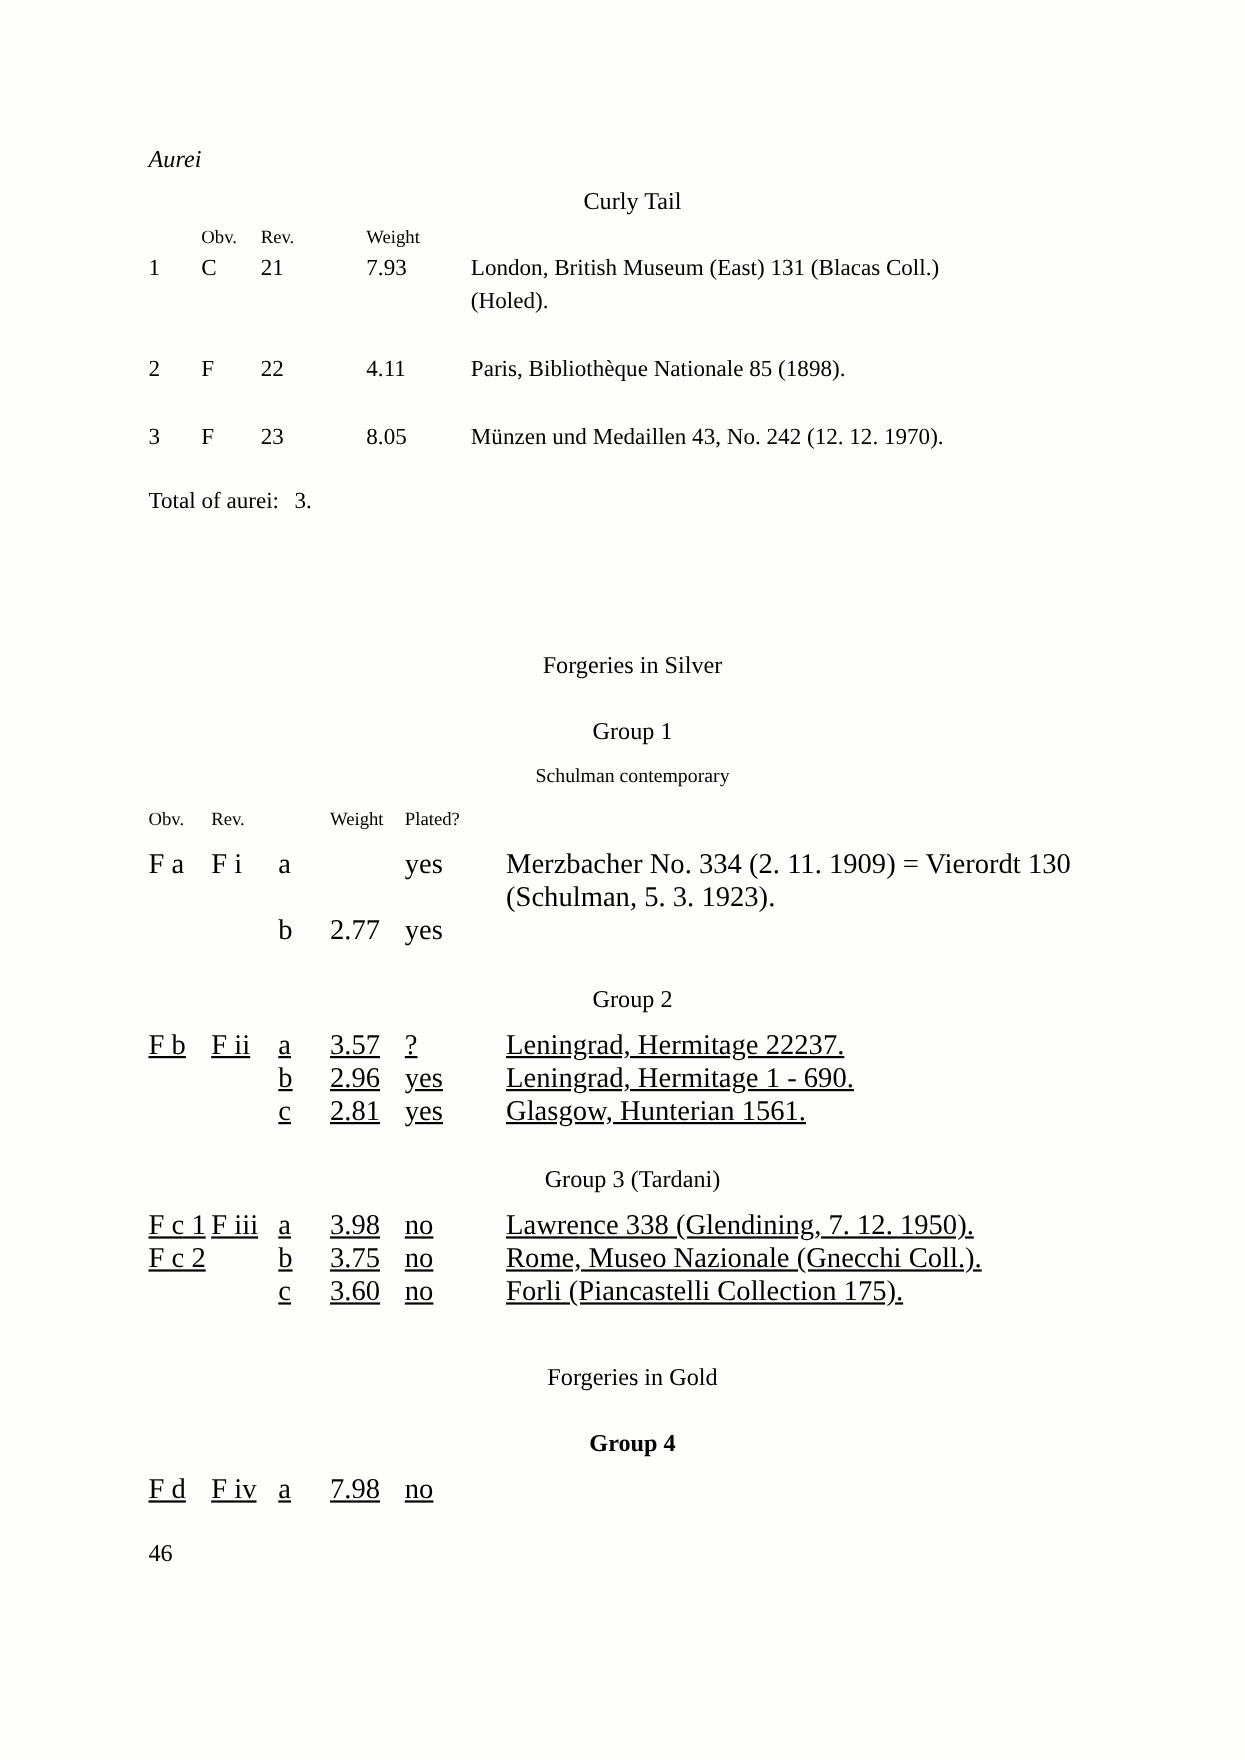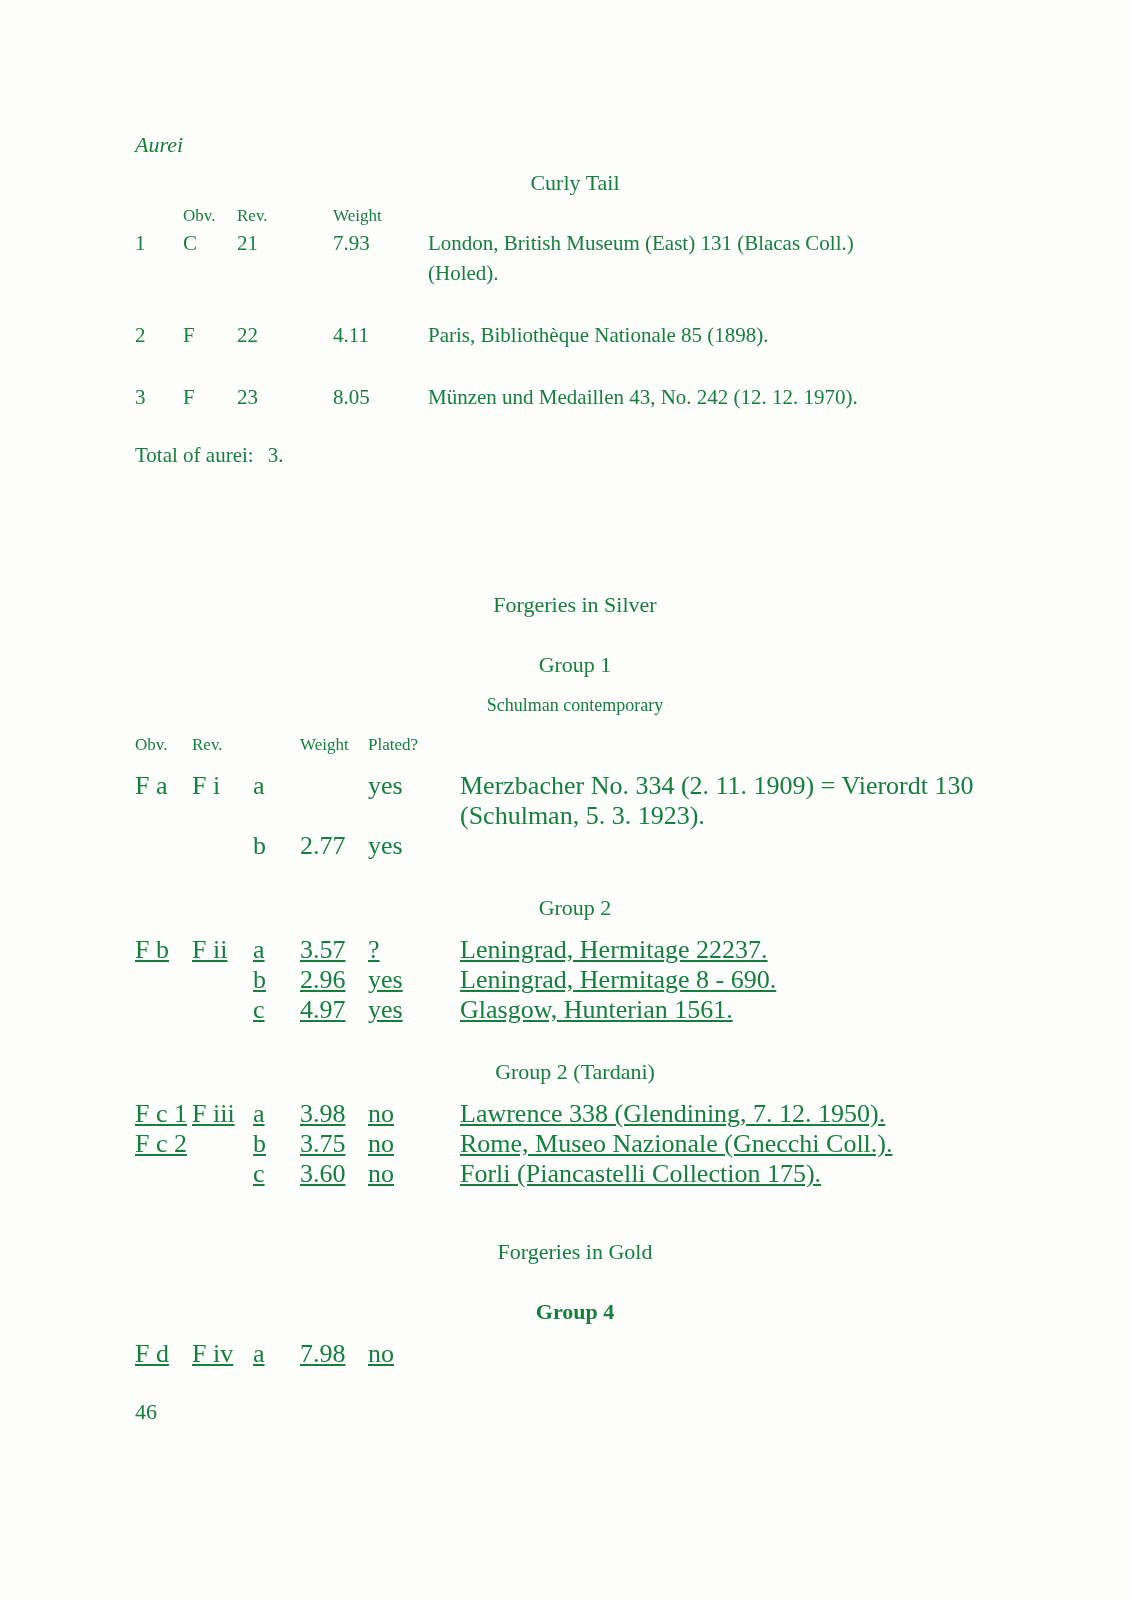--- a/index.html
+++ b/index.html
@@ -5,21 +5,21 @@
   html, body { margin: 0; padding: 0; }
   body {
     width: 1132px; height: 1600px;
     background: #ffffff;
     font-family: "Liberation Serif", "DejaVu Serif", serif;
   }
   .page {
     position: relative;
     width: 1132px; height: 1600px;
     background: #fdfdfc;
-    color: #15803d;
+    color: #000000;
     box-sizing: border-box;
     padding: 130px 110px 0 135px;
     overflow: hidden;
   }
   .content { width: 880px; }
 
   .italic-head {
     font-style: italic;
     font-size: 22px;
     line-height: 30px;
@@ -171,33 +171,33 @@
         <span>3.57</span>
         <span>?</span>
         <span class="desc">Leningrad, Hermitage 22237.</span>
       </div>
       <div class="f-row">
         <span></span>
         <span></span>
         <span>b</span>
         <span>2.96</span>
         <span>yes</span>
-        <span class="desc">Leningrad, Hermitage 8 - 690.</span>
+        <span class="desc">Leningrad, Hermitage 1 - 690.</span>
       </div>
       <div class="f-row">
         <span></span>
         <span></span>
         <span>c</span>
-        <span>4.97</span>
+        <span>2.81</span>
         <span>yes</span>
         <span class="desc">Glasgow, Hunterian 1561.</span>
       </div>
     </div>
 
-    <div class="centered" id="group3-title">Group 2 (Tardani)</div>
+    <div class="centered" id="group3-title">Group 3 (Tardani)</div>
 
     <div class="f-rows tight">
       <div class="f-row">
         <span>F c 1</span>
         <span>F iii</span>
         <span>a</span>
         <span>3.98</span>
         <span>no</span>
         <span class="desc">Lawrence 338 (Glendining, 7. 12. 1950).</span>
       </div>

